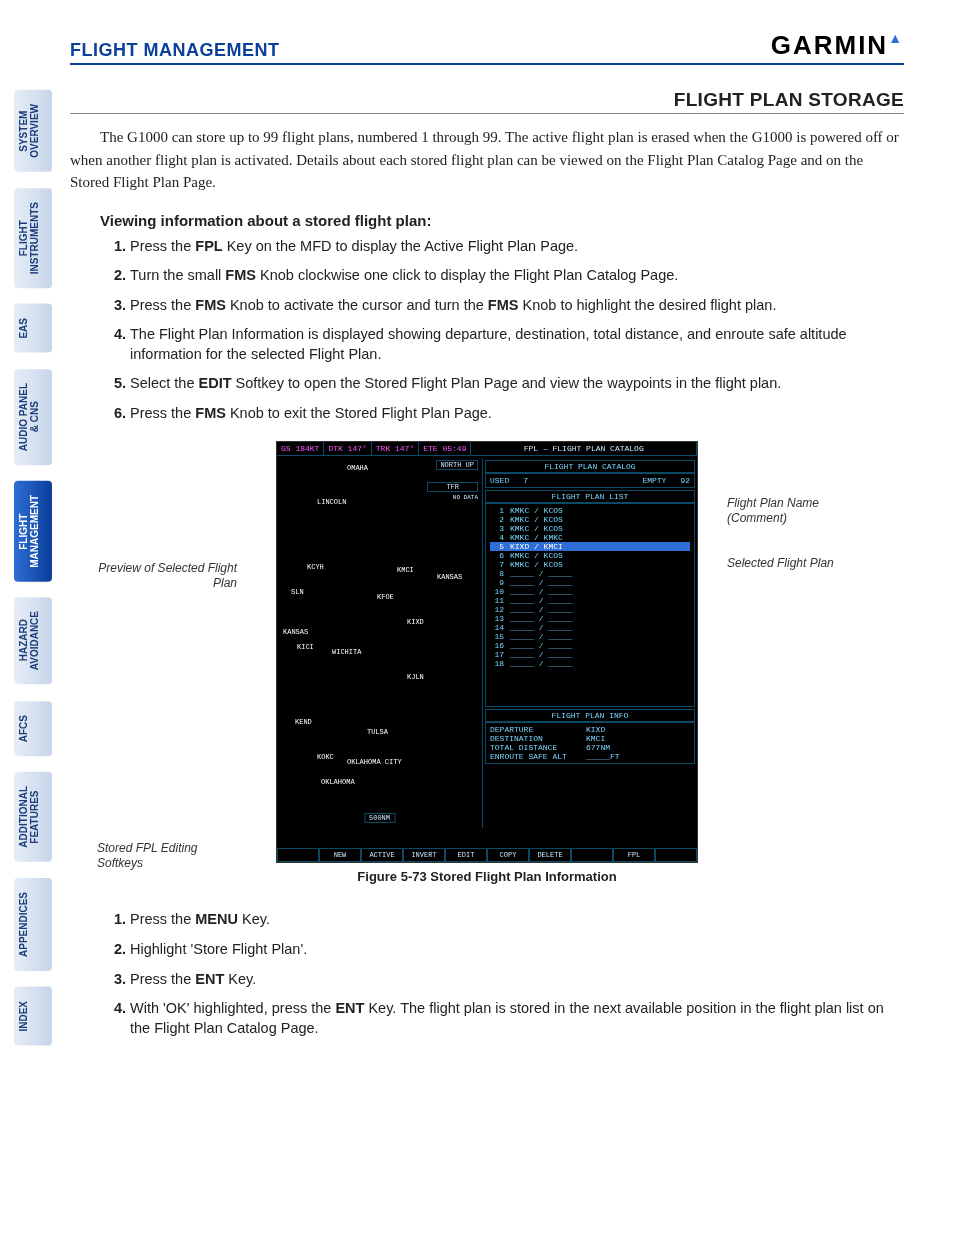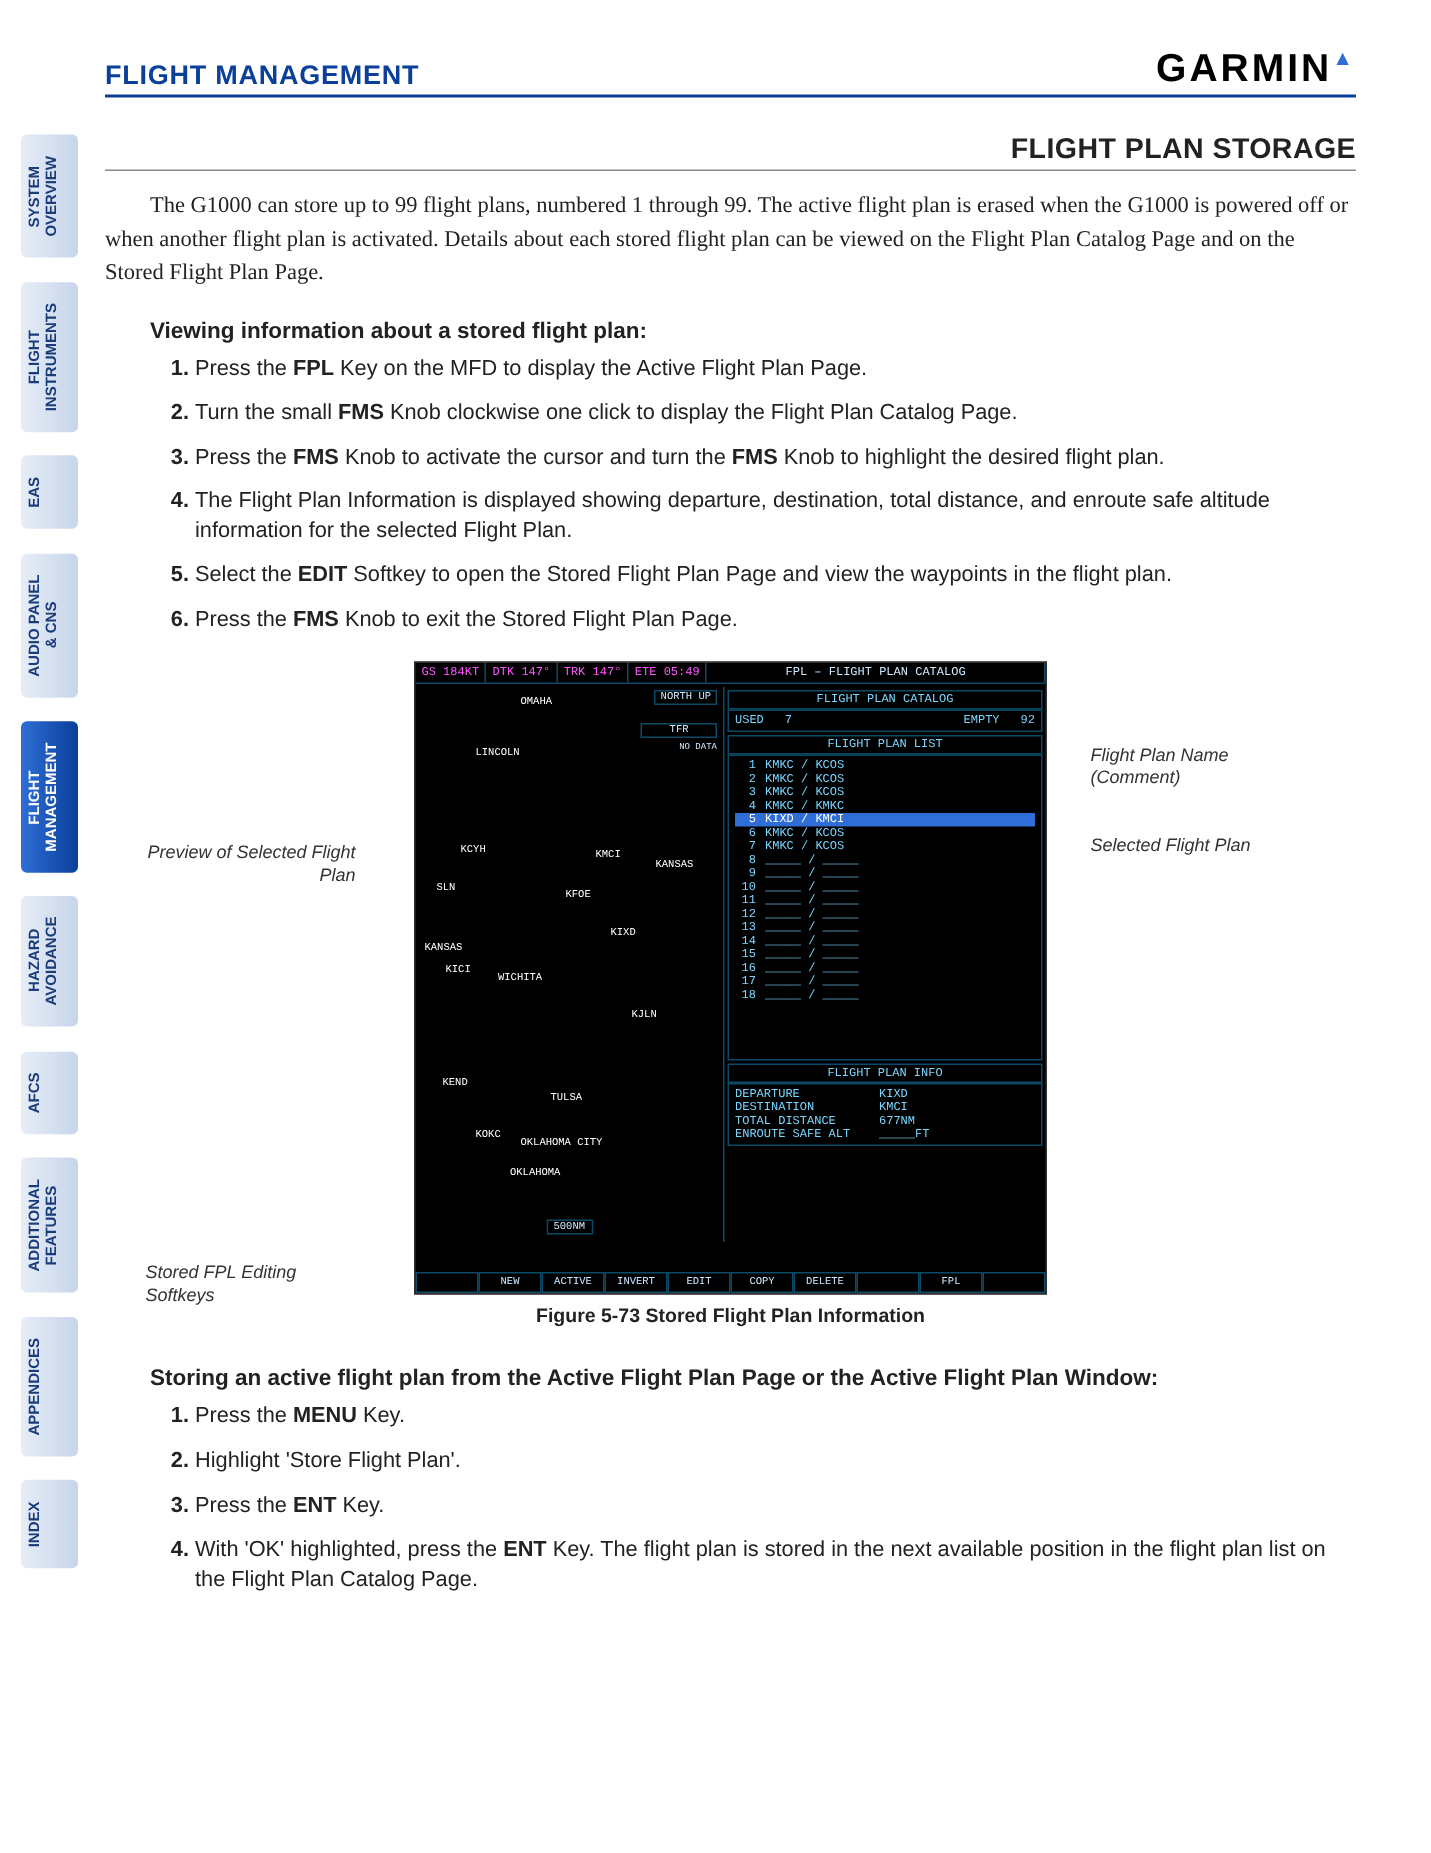--- a/index.html
+++ b/index.html
@@ -165,26 +165,26 @@
           <div class="map-label" style="left: 40px; top: 40px;">LINCOLN</div>
           <div class="map-label" style="left: 30px; top: 105px;">KCYH</div>
           <div class="map-label" style="left: 120px; top: 108px;">KMCI</div>
           <div class="map-label" style="left: 160px; top: 115px;">KANSAS</div>
           <div class="map-label" style="left: 14px; top: 130px;">SLN</div>
           <div class="map-label" style="left: 100px; top: 135px;">KFOE</div>
           <div class="map-label" style="left: 130px; top: 160px;">KIXD</div>
           <div class="map-label" style="left: 6px; top: 170px;">KANSAS</div>
           <div class="map-label" style="left: 20px; top: 185px;">KICI</div>
           <div class="map-label" style="left: 55px; top: 190px;">WICHITA</div>
-          <div class="map-label" style="left: 144px; top: 215px; text-align: right;">KJLN</div>
+          <div class="map-label" style="left: 130px; top: 215px; text-align: right;">KJLN</div>
           <div class="map-label" style="left: 18px; top: 260px;">KEND</div>
           <div class="map-label" style="left: 90px; top: 270px;">TULSA</div>
           <div class="map-label" style="left: 40px; top: 295px;">KOKC</div>
           <div class="map-label" style="left: 70px; top: 300px;">OKLAHOMA CITY</div>
-          <div class="map-label" style="left: 63px; top: 320px;">OKLAHOMA</div>
+          <div class="map-label" style="left: 44px; top: 320px;">OKLAHOMA</div>
         </div>
       <div class="scr-right">
         <div class="panel-title">FLIGHT PLAN CATALOG</div>
         <div class="panel-body" style="display:flex;gap:14px;">
           <span>USED</span>
             <span>7</span>
           <span style="margin-left:auto">EMPTY</span>
             <span>92</span>
         </div>
         <div class="panel-title">FLIGHT PLAN LIST</div>
@@ -291,21 +291,20 @@
           <span>COPY</span>
           <span>DELETE</span>
           <span></span>
           <span>FPL</span>
           <span></span>
         </div>
     </div>
     <div class="figure-caption">Figure 5-73  Stored Flight Plan Information</div>
   </div>
 
-  <div class="sub-heading">Storing an active flight plan from the Active Flight Plan Page or the Active Flight Plan Window:</div>
   <ol class="steps" id="proc2">
       <li>Press the <b>MENU</b> Key.</li>
       <li>Highlight 'Store Flight Plan'.</li>
       <li>Press the <b>ENT</b> Key.</li>
       <li>With 'OK' highlighted, press the <b>ENT</b> Key.  The flight plan is stored in the next available position in the flight plan list on the Flight Plan Catalog Page.</li>
     </ol>
 
 </div>
 
 </body></html>

